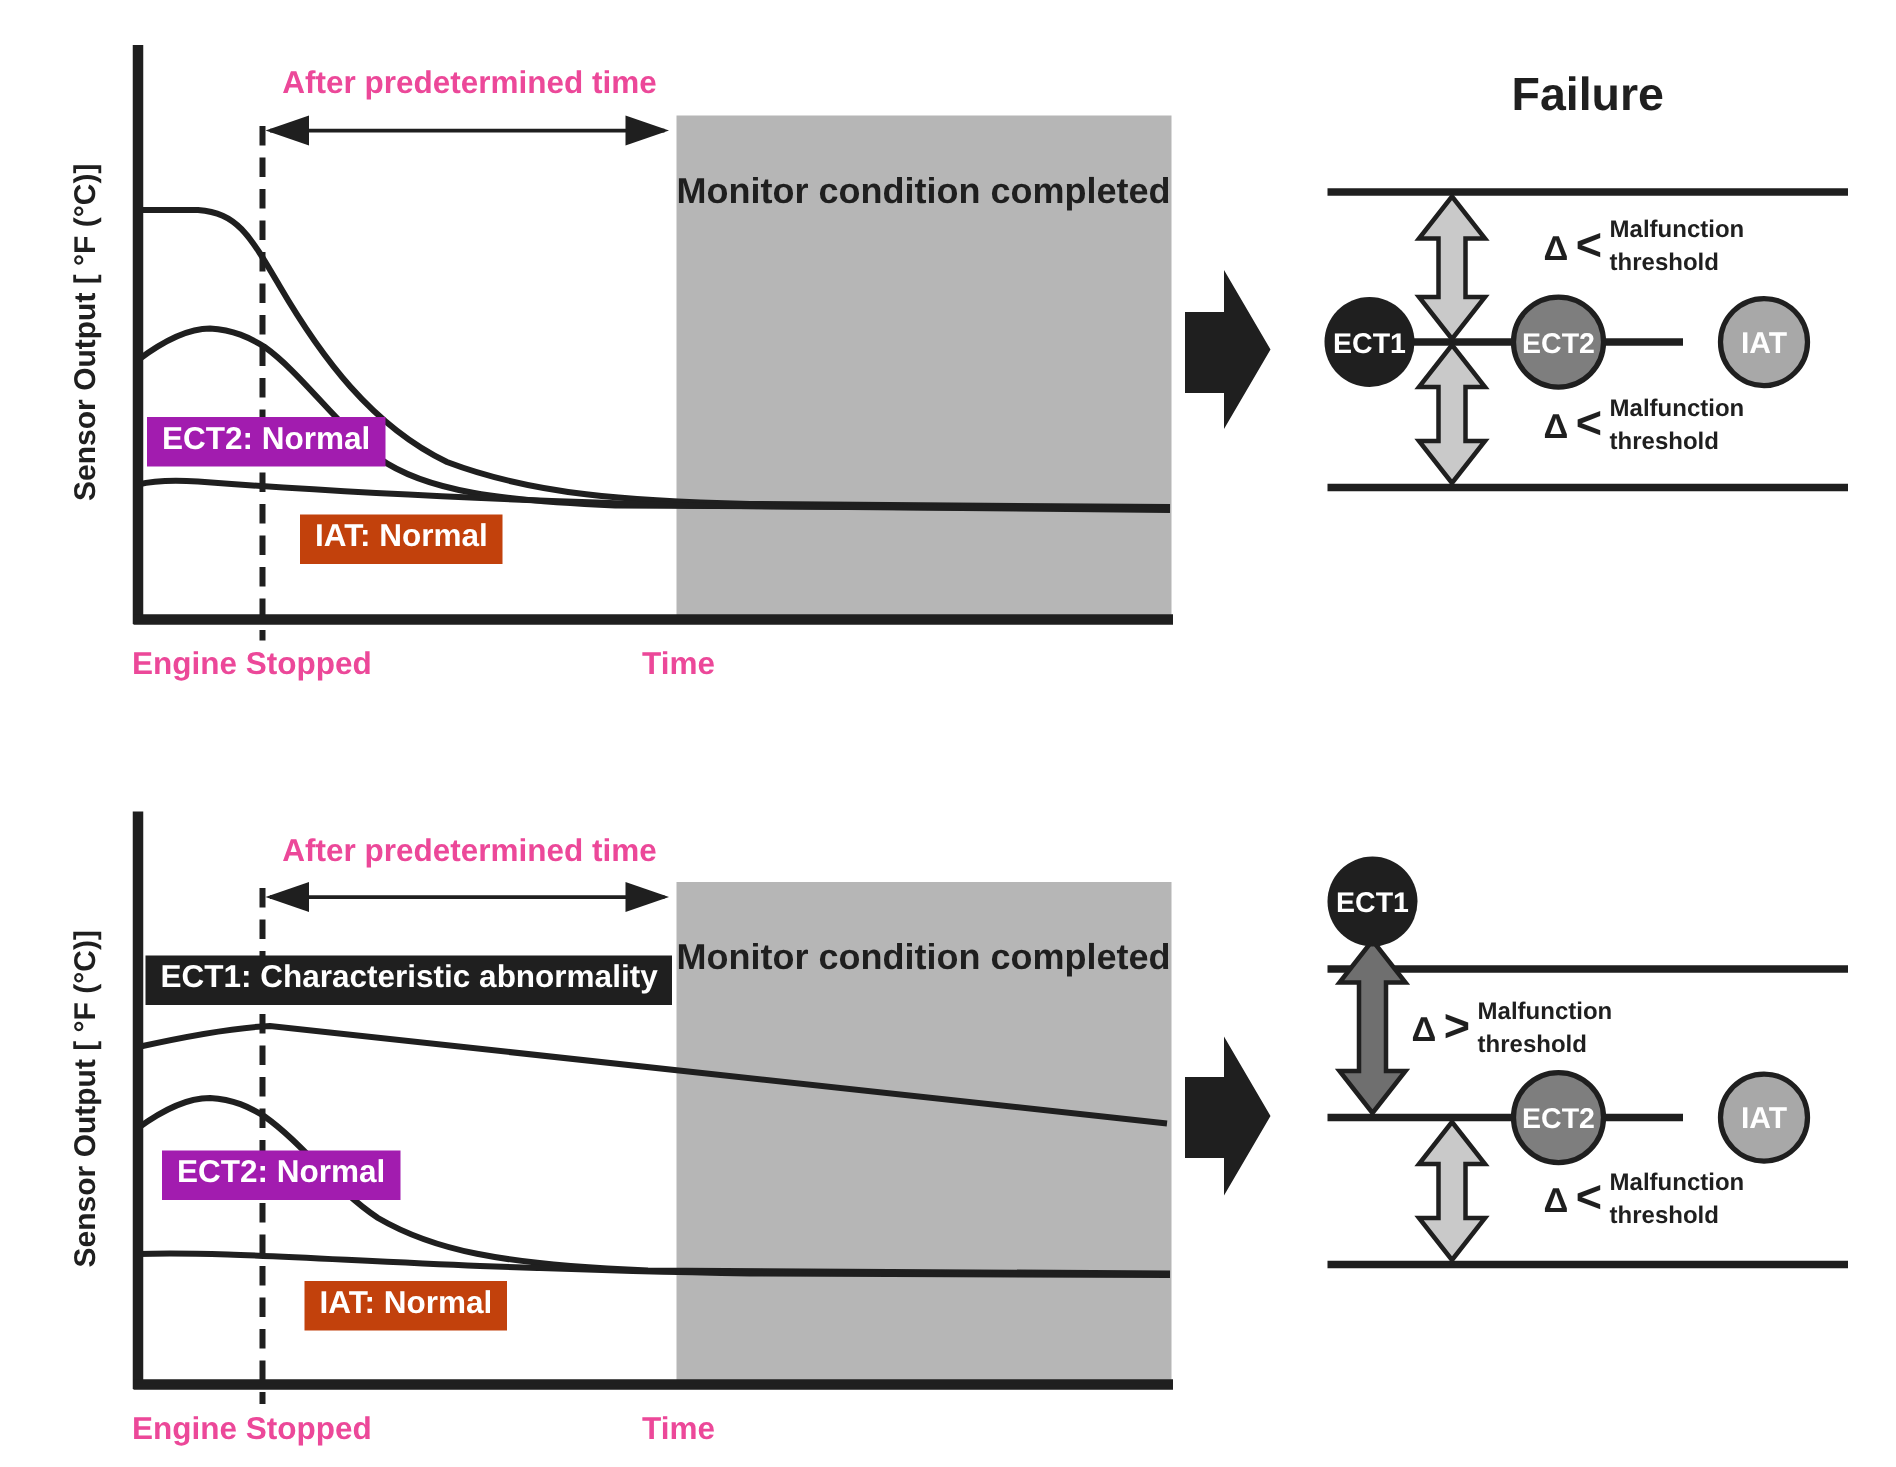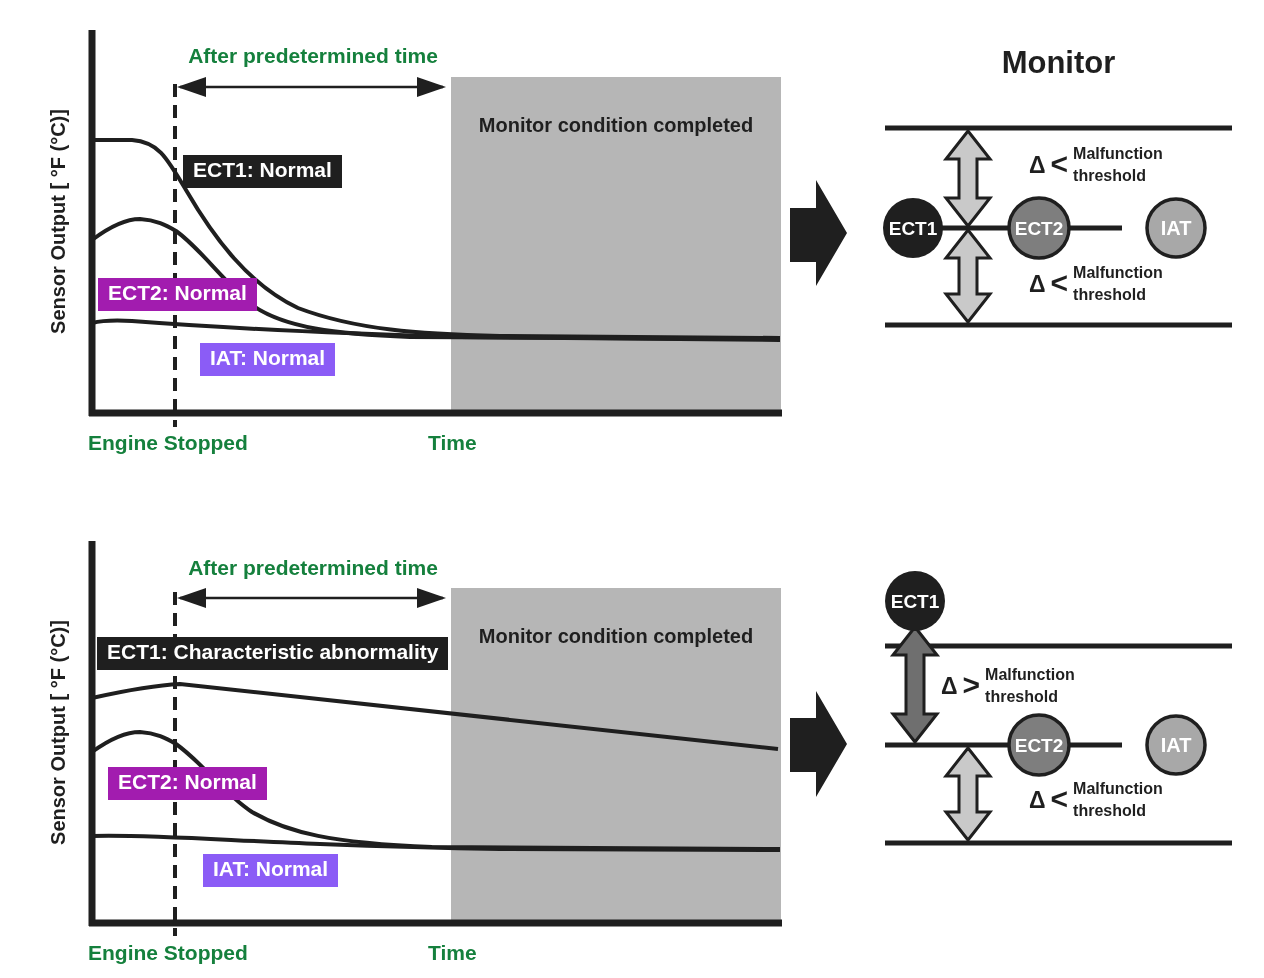--- a/index.html
+++ b/index.html
@@ -2,24 +2,24 @@
 <html><head>
 <meta charset="utf-8">
 <style>
   html,body{margin:0;padding:0;background:#ffffff;}
   body{font-family:"Liberation Sans",sans-serif;}
   .canvas{position:relative;width:1264px;height:978px;background:#ffffff;color:#1f1f1f;overflow:hidden;}
   svg.layer{position:absolute;left:0;top:0;}
   .chip{position:absolute;font-weight:bold;font-size:21px;color:#ffffff;padding:3px 10px 6px 10px;white-space:nowrap;line-height:24px;}
   .chip-black{background:#1f1f1f;}
   .chip-gdark{background:#a21caf;}
-  .chip-glight{background:#8b5cf6;}
-  .lbl{position:absolute;font-weight:bold;font-size:21px;white-space:nowrap;color:#15803d;}
+  .chip-glight{background:#c2410c;}
+  .lbl{position:absolute;font-weight:bold;font-size:21px;white-space:nowrap;color:#ec4899;}
   .lbl-center{text-align:center;}
-  .monitor-lbl{position:absolute;font-weight:bold;font-size:20px;color:#1f1f1f;text-align:center;}
+  .monitor-lbl{position:absolute;font-weight:bold;font-size:24px;color:#1f1f1f;text-align:left;}
   .title{position:absolute;font-weight:bold;font-size:31px;color:#1f1f1f;text-align:center;}
   .ylab{position:absolute;width:300px;text-align:center;font-weight:bold;font-size:20px;white-space:nowrap;transform:rotate(-90deg);color:#1f1f1f;}
   .thresh{position:absolute;display:flex;align-items:center;gap:5px;color:#1f1f1f;}
   .thresh .delta{font-size:23px;font-weight:bold;line-height:1;}
   .thresh .comp{font-size:30px;font-weight:bold;line-height:1;margin-top:-3px;}
   .thresh .tx{font-weight:bold;font-size:16px;line-height:22px;}
   .thresh .tx span{display:block;}
   svg text{font-family:"Liberation Sans",sans-serif;font-weight:bold;}
 </style>
 </head>
@@ -92,27 +92,26 @@
     <circle cx="1039" cy="745" r="30" stroke="#1f1f1f" stroke-width="3.5" fill="#7e7e7e"></circle>
     <text x="1039" y="752" font-size="19" fill="#ffffff" text-anchor="middle">ECT2</text>
 
     <circle cx="1176" cy="745" r="29" stroke="#1f1f1f" stroke-width="3.5" fill="#a8a8a8"></circle>
     <text x="1176" y="752" font-size="20" fill="#ffffff" text-anchor="middle">IAT</text>
   </svg>
 
   <div class="ylab" style="left:-92px;top:210px;">Sensor Output [ °F (°C)]</div>
   <div class="lbl lbl-center" style="left:177px;top:44px;width:272px;">After predetermined time</div>
   <div class="monitor-lbl" style="left:451px;top:114px;width:330px;">Monitor condition completed</div>
-  <div class="chip chip-black" style="left:183px;top:155px;">ECT1: Normal</div>
   <div class="chip chip-gdark" style="left:98px;top:278px;">ECT2: Normal</div>
   <div class="chip chip-glight" style="left:200px;top:343px;">IAT: Normal</div>
   <div class="lbl" style="left:88px;top:431px;">Engine Stopped</div>
   <div class="lbl" style="left:428px;top:431px;">Time</div>
 
-  <div class="title" style="left:885px;top:45px;width:347px;">Monitor</div>
+  <div class="title" style="left:885px;top:45px;width:347px;">Failure</div>
 
   <div class="thresh" style="left:1029px;top:143px;">
     <span class="delta">Δ</span>
     <span class="comp">&lt;</span>
     <span class="tx">
       <span>Malfunction</span>
       <span>threshold</span>
     </span>
   </div>
 

